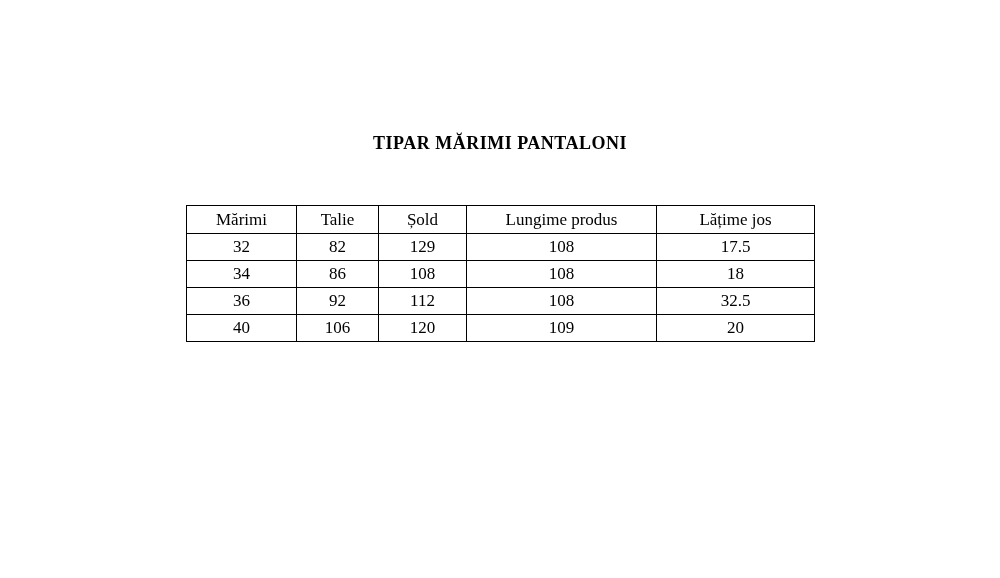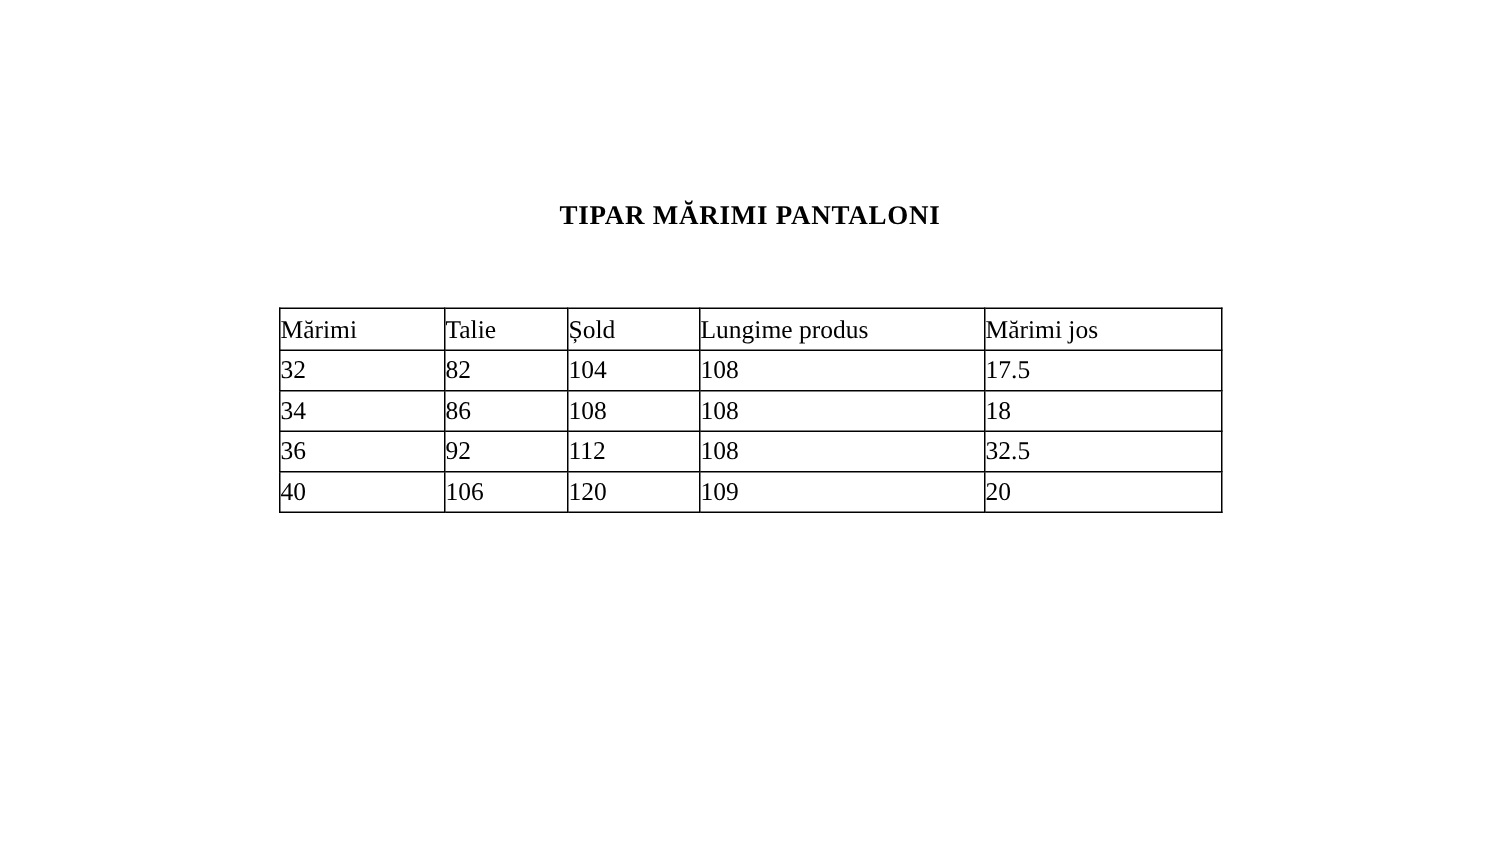--- a/index.html
+++ b/index.html
@@ -42,21 +42,21 @@
     border-collapse: collapse;
     width: 628px;
     table-layout: fixed;
   }
   table.size-table td,
   table.size-table th {
     border: 1px solid #000000;
     font-family: "Liberation Serif", serif;
     font-size: 17px;
     font-weight: normal;
-    text-align: left;
+    text-align: center;
     vertical-align: middle;
     height: 24px;
     padding: 1px 0;
     color: #000000;
     background: #ffffff;
   }
   table.size-table thead td {
     height: 25px;
   }
   col.c0 { width: 110px; }
@@ -80,28 +80,28 @@
           <col class="c2">
           <col class="c3">
           <col class="c4">
       </colgroup>
       <thead>
         <tr>
           <td>Mărimi</td>
           <td>Talie</td>
           <td>Șold</td>
           <td>Lungime produs</td>
-          <td>Mărimi jos</td>
+          <td>Lățime jos</td>
         </tr>
       </thead>
       <tbody>
         <tr>
           <td>32</td>
           <td>82</td>
-          <td>104</td>
+          <td>129</td>
           <td>108</td>
           <td>17.5</td>
         </tr>
         <tr>
           <td>34</td>
           <td>86</td>
           <td>108</td>
           <td>108</td>
           <td>18</td>
         </tr>

